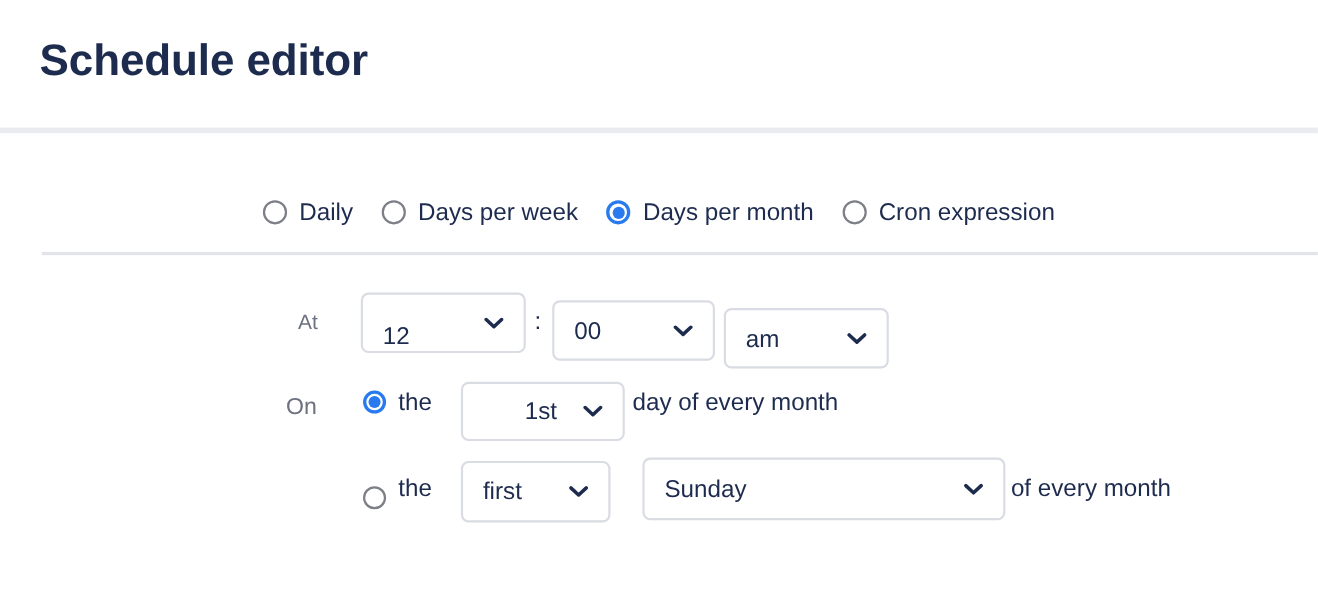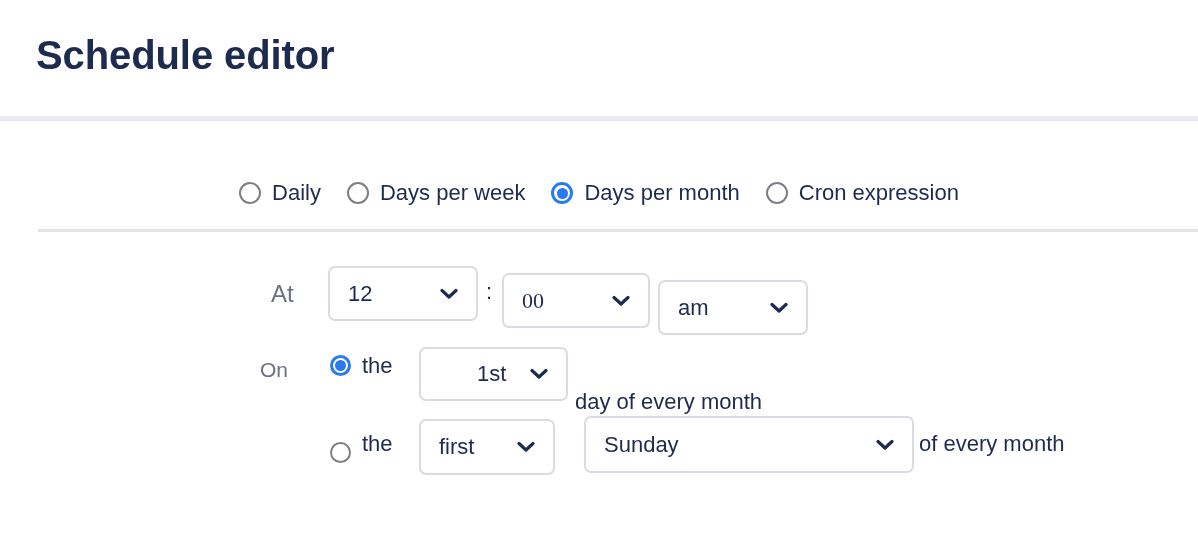--- a/index.html
+++ b/index.html
@@ -134,21 +134,21 @@
     position: absolute;
     left: 0;
     top: 416px;
     height: 56px;
   }
 
   .lbl-at {
     position: absolute;
     left: 271px;
     top: 15px;
-    font-size: 24px;
+    font-size: 19px;
     color: #6c7080;
     line-height: 26px;
   }
   .lbl-on {
     position: absolute;
     left: 260px;
     top: 10px;
     font-size: 21px;
     color: #6c7080;
     line-height: 26px;
@@ -188,28 +188,28 @@
   .colon {
     position: absolute;
     left: 486px;
     top: 13px;
     font-size: 22px;
     color: #1d2b4e;
     line-height: 26px;
   }
 
   
-  .sel-hour  { left: 328px; top: 0px;  width: 150px; }
-  .sel-min   { left: 502px; top: 7px;  width: 148px; font-family: Liberation Serif, serif; }
+  .sel-hour  { left: 328px; top: 0px;  width: 150px; align-items: flex-end; }
+  .sel-min   { left: 502px; top: 7px;  width: 148px; }
   .sel-ampm  { left: 658px; top: 14px; width: 150px; }
 
   .on1-radio { position: absolute; left: 330px; top: 8px; }
   .on1-the   { position: absolute; left: 362px; top: 6px; font-size: 22px; color:#1d2b4e; line-height: 26px; }
   .sel-day   { left: 419px; top: 0px; width: 149px; height: 54px; padding-left: 38px; }
-  .on1-tail  { position: absolute; left: 575px; top: 6px; font-size: 22px; color:#1d2b4e; line-height: 26px; white-space: nowrap; margin-top: 36px; }
+  .on1-tail  { position: absolute; left: 575px; top: 6px; font-size: 22px; color:#1d2b4e; line-height: 26px; white-space: nowrap; }
 
   .on2-radio { position: absolute; left: 330px; top: 26px; }
   .on2-the   { position: absolute; left: 362px; top: 15px; font-size: 22px; color:#1d2b4e; line-height: 26px; }
   .sel-ord   { left: 419px; top: 3px; width: 136px; height: 56px; }
   .sel-dow   { left: 584px; top: 0px; width: 330px; height: 57px; }
   .on2-tail  { position: absolute; left: 919px; top: 15px; font-size: 22px; color:#1d2b4e; line-height: 26px; white-space: nowrap; }
 </style>
 </head>
 <body>
 

